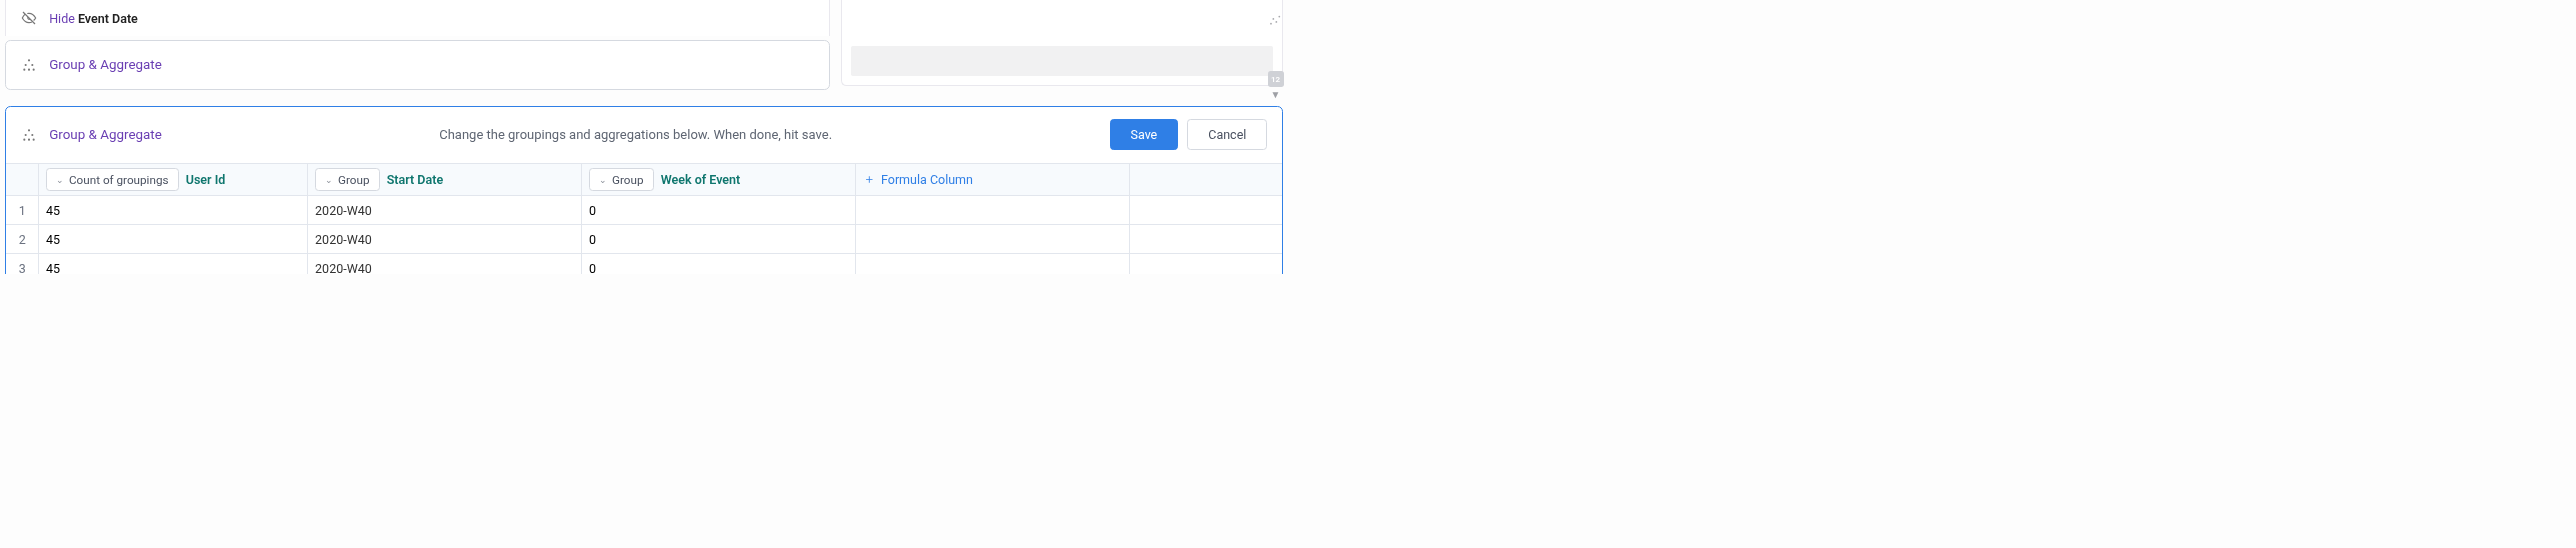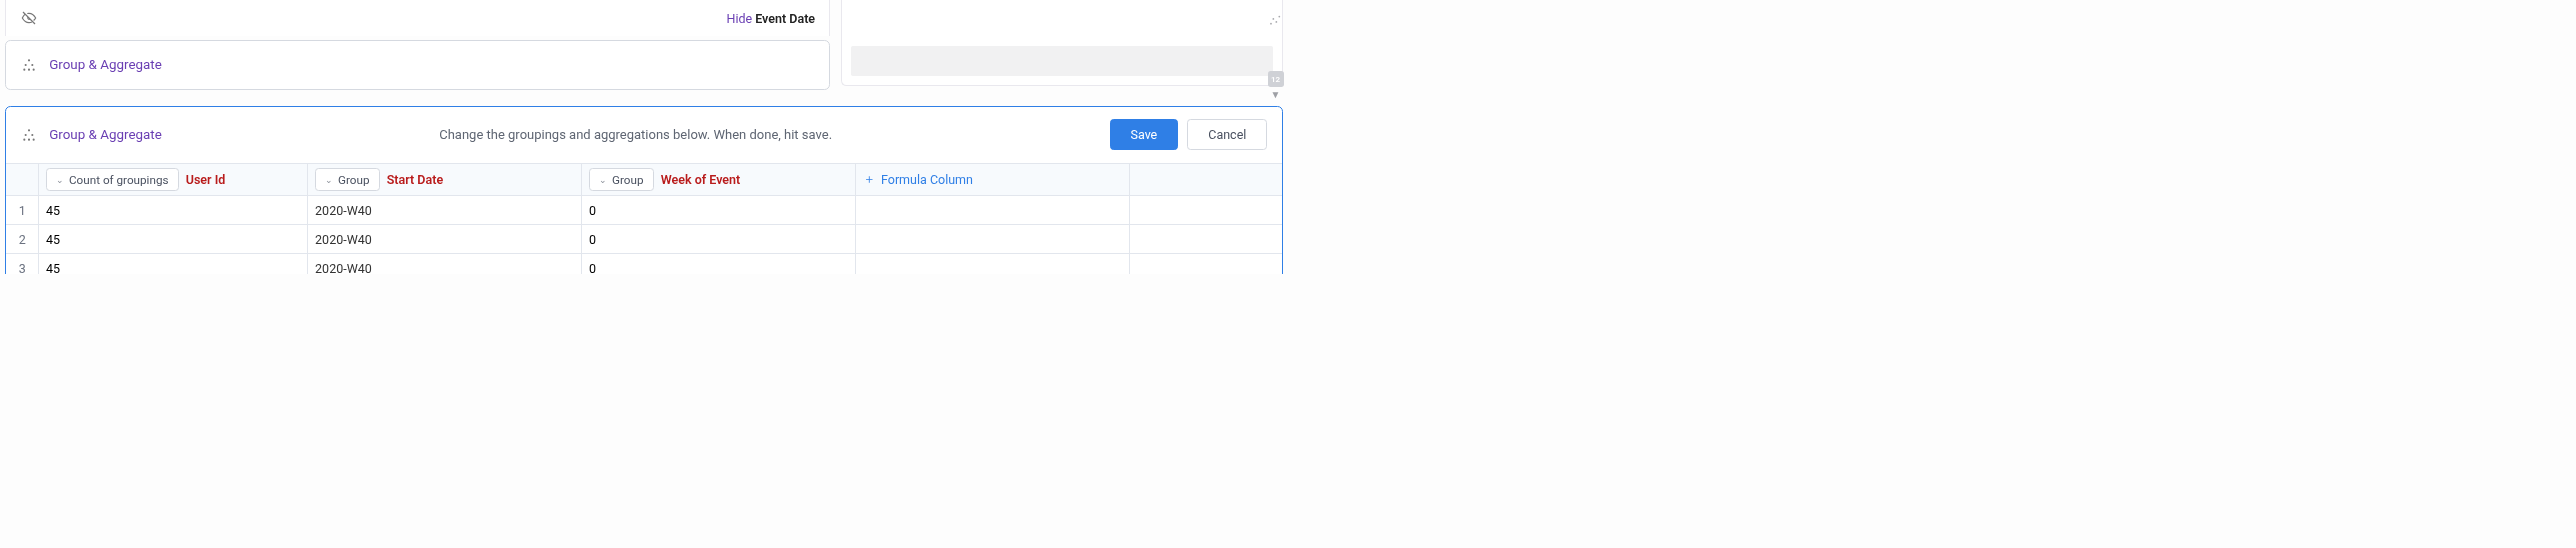--- a/index.html
+++ b/index.html
@@ -32,21 +32,20 @@
   .hide-box {
     height: 36px;
     display: flex;
     align-items: center;
     padding: 0 14.3px;
     gap: 12.5px;
     border: 0.9px solid #e9e8ee;
     border-bottom: none;
     border-radius: 5.4px 5.4px 0 0;
     background: #fff;
-    justify-content: space-between;
   }
   .hide-box-partial {
     border-top: none;
     border-radius: 0 0 0 0;
   }
   .hide-icon {
     color: #777;
     width: 16px; height: 16px;
     flex-shrink: 0;
   }
@@ -196,21 +195,21 @@
     gap: 5.4px;
     border: 0.9px solid #d5d9e0;
     border-radius: 3.6px;
     padding: 3.6px 9px;
     font-size: 11.7px;
     color: #4a5160;
     background: #fff;
     cursor: pointer;
   }
   .chev { font-size: 9px; color: #8a8f99; }
-  .col-label { font-weight: 600; color: #b91c1c; }
+  .col-label { font-weight: 600; color: #0f766e; }
   .formula-link {
     color: #2f7fe6;
     display: inline-flex;
     align-items: center;
     gap: 5.4px;
     cursor: pointer;
   }
   .plus-glyph { font-size: 12.5px; }
 
   .num-right { text-align: right; padding-right: 9px; color: #000000; }

